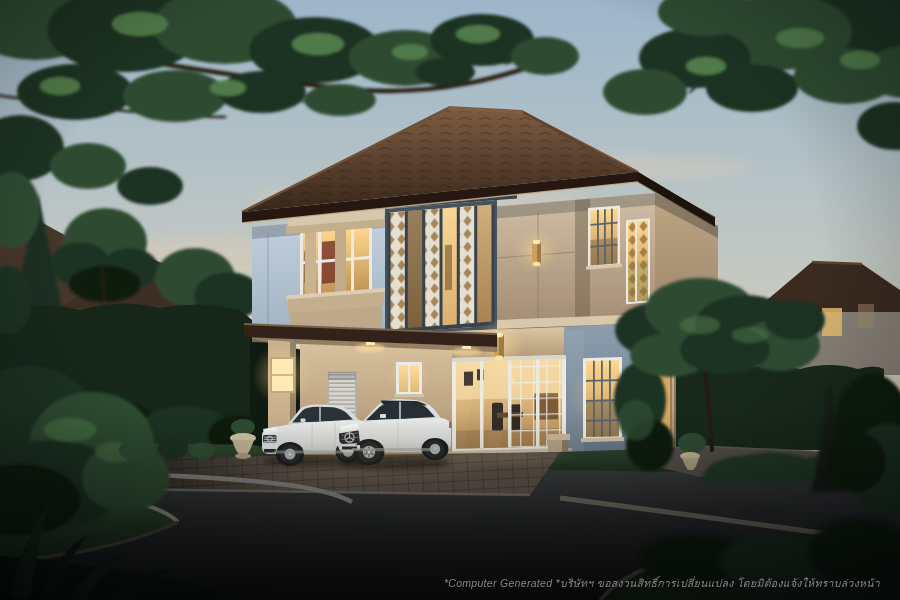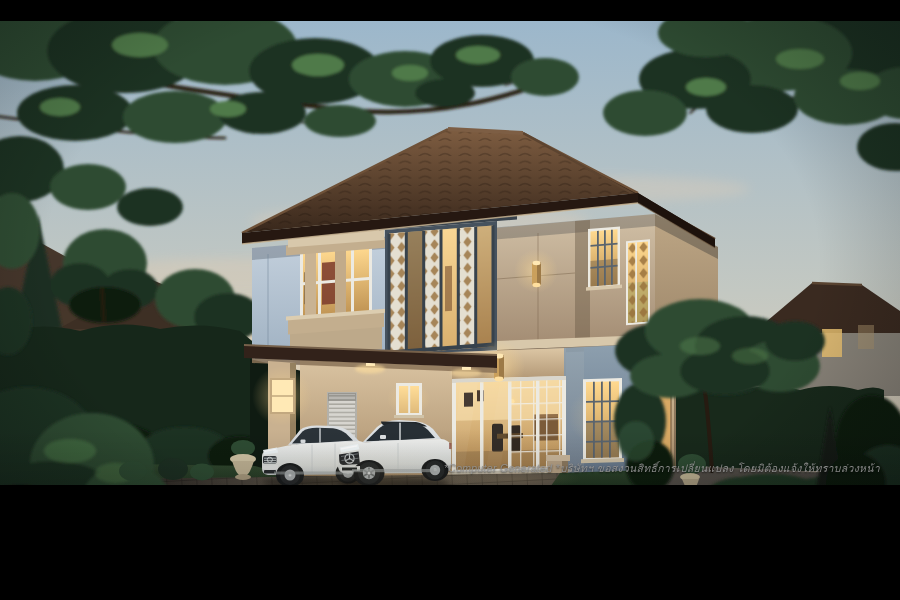--- a/index.html
+++ b/index.html
@@ -1,16 +1,16 @@
 <!DOCTYPE html>
 <html style="--sky-top: #9cb7cb; --sky-mid: #c3c8c2; --sky-horizon: #e7d1b5; --sky-horizon-deep: #eed8bc; --roof-light: #7e5d41; --roof-dark: #38271b; --roof-right-light: #503a29; --roof-right-dark: #241710; --fascia-brown: #261811; --wall-blue: #c7d3df; --wall-blue-deep: #9eb0c1; --wall-beige: #d1c0a6; --wall-beige-deep: #a18a71; --wall-beige-ground: #dcc6a4; --wall-beige-ground-deep: #a98e6c; --wall-shadow-blue: #8d9fae; --trim-light: #d8c8ab; --frame-white: #eceae2; --frame-dark: #46525e; --lattice-screen: #e4dfd1; --window-glow: #ffd98f; --window-glow-deep: #c09454; --interior-warm: #f3d49a; --interior-deep: #b98e55; --hedge-green: #16271a; --tree-dark: #1d3023; --tree-mid: #2e4c33; --tree-light: #4f7a48; --branch-brown: #261b11; --grass-light: #31492f; --grass-dark: #1a2b1b; --road-light: #3c3e40; --road-dark: #101112; --curb-gray: #82807a; --paver-brown: #5a5248; --concrete-gray: #55504a; --car-white: #eff0ee; --car-gray: #c2c7c9; --watermark-gray: #949494;"><head>
 <meta charset="utf-8">
 <style>
   html,body{margin:0;padding:0;background:#000;}
-  .stage{position:relative;width:900px;height:464px;overflow:hidden;font-family:"Liberation Sans",sans-serif;margin-top:21px;}
+  .stage{position:relative;width:900px;height:600px;overflow:hidden;font-family:"Liberation Sans",sans-serif;}
   .stage svg{position:absolute;left:0;top:0;}
   .watermark{
     position:absolute;right:20px;bottom:8px;
     font-size:10.5px;font-style:italic;letter-spacing:.3px;
     color:var(--watermark-gray,#949494);opacity:.9;
     text-shadow:0 1px 2px rgba(0,0,0,.7);
     font-family:"Liberation Sans",sans-serif;white-space:nowrap;
   }
   
   .t0{fill:#0e1a11}.t1{fill:var(--tree-dark,#1d3023)}.t2{fill:var(--tree-mid,#2e4c33)}.t3{fill:var(--tree-light,#4f7a48)}

